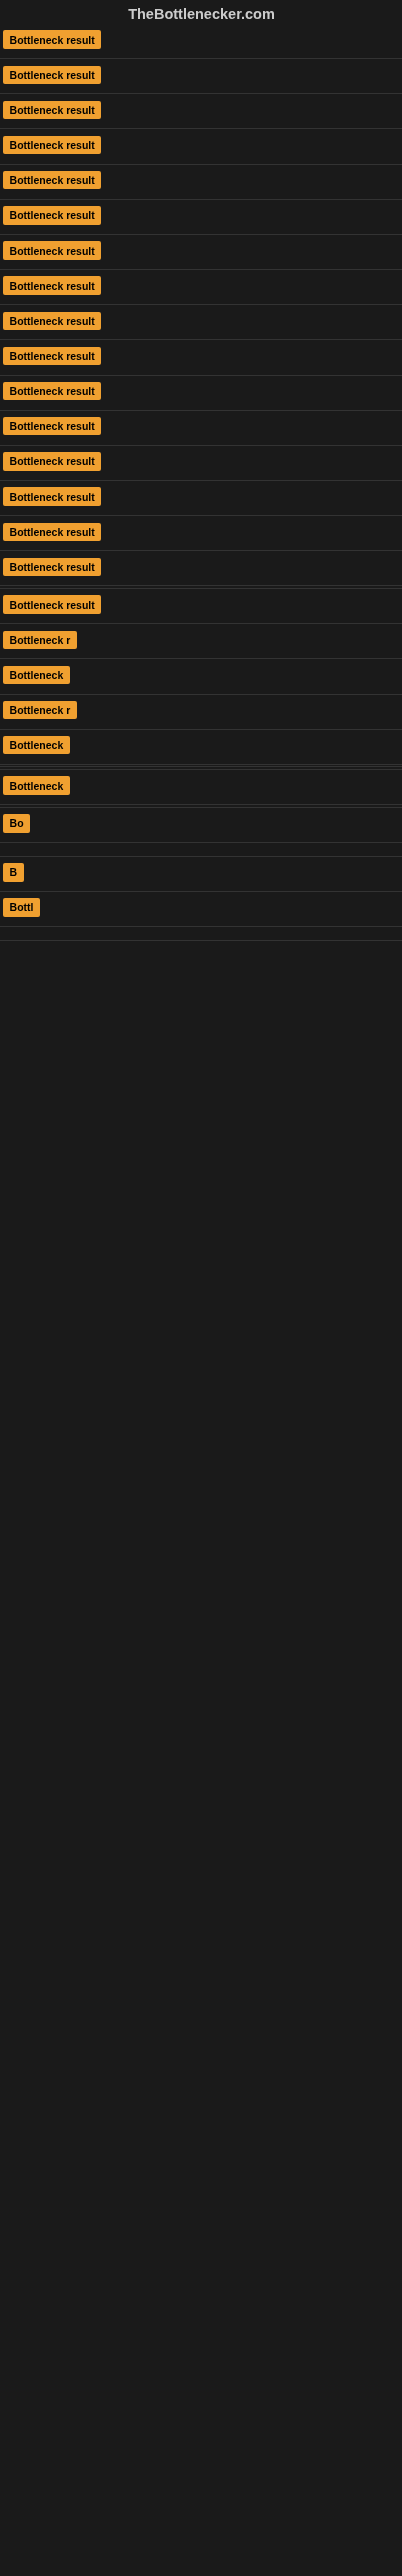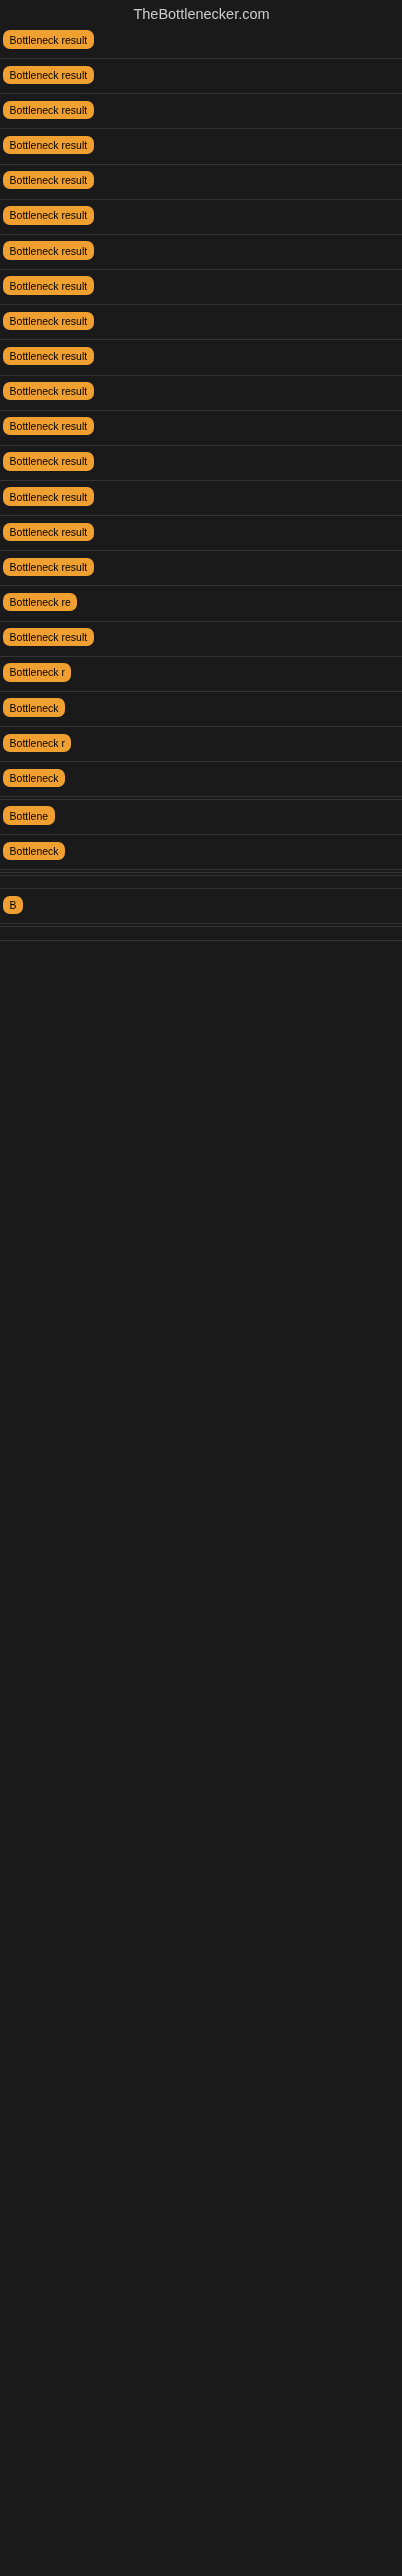--- a/index.html
+++ b/index.html
@@ -12,35 +12,35 @@
       min-height: 2576px;
       background-color: #1a1a1a;
       font-family: Arial, sans-serif;
       position: relative;
     }
     .site-title {
       text-align: center;
       color: #cccccc;
       font-size: 14.5px;
       padding: 6.4px 0 3.2px 0;
-      font-weight: normal;
+      font-weight: bold;
     }
     .bottleneck-item {
       position: relative;
       margin: 0;
       padding: 4.8px 0 4.8px 3.2px;
     }
     .bottleneck-badge {
       display: inline-block;
       background-color: #f0a030;
       color: #000000;
       font-size: 10.5px;
-      font-weight: normal;
+      font-weight: bold;
       padding: 3.2px 6.4px;
-      border-radius: 7px;
+      border-radius: 2px;
       white-space: nowrap;
       overflow: hidden;
     }
     .divider {
       border: none;
       border-top: 0.8px solid #333333;
       margin: 1.6px 0;
     }
   </style>
 </head>
@@ -75,41 +75,41 @@
       <div class="bottleneck-item"><span class="bottleneck-badge">Bottleneck result</span></div>
       <hr class="divider">
       <div class="bottleneck-item"><span class="bottleneck-badge">Bottleneck result</span></div>
       <hr class="divider">
       <div class="bottleneck-item"><span class="bottleneck-badge">Bottleneck result</span></div>
       <hr class="divider">
       <div class="bottleneck-item"><span class="bottleneck-badge">Bottleneck result</span></div>
       <hr class="divider">
       <div class="bottleneck-item"><span class="bottleneck-badge">Bottleneck result</span></div>
       <hr class="divider">
-      <div class="bottleneck-item"><span class="bottleneck-badge">Bottleneck re</span></div>
       <hr class="divider">
       <div class="bottleneck-item"><span class="bottleneck-badge">Bottleneck result</span></div>
       <hr class="divider">
       <div class="bottleneck-item"><span class="bottleneck-badge">Bottleneck r</span></div>
       <hr class="divider">
       <div class="bottleneck-item"><span class="bottleneck-badge">Bottleneck</span></div>
       <hr class="divider">
       <div class="bottleneck-item"><span class="bottleneck-badge">Bottleneck r</span></div>
       <hr class="divider">
       <div class="bottleneck-item"><span class="bottleneck-badge">Bottleneck</span></div>
       <hr class="divider">
       <hr class="divider">
-      <div class="bottleneck-item"><span class="bottleneck-badge">Bottlene</span></div>
       <hr class="divider">
       <div class="bottleneck-item"><span class="bottleneck-badge">Bottleneck</span></div>
       <hr class="divider">
       <hr class="divider">
+      <div class="bottleneck-item"><span class="bottleneck-badge">Bo</span></div>
       <hr class="divider">
       <div class="bottleneck-item"></div>
       <hr class="divider">
       <div class="bottleneck-item"><span class="bottleneck-badge">B</span></div>
       <hr class="divider">
+      <div class="bottleneck-item"><span class="bottleneck-badge">Bottl</span></div>
       <hr class="divider">
       <div class="bottleneck-item"></div>
       <hr class="divider">
     </div>
 </div>
 
 
 </body></html>

